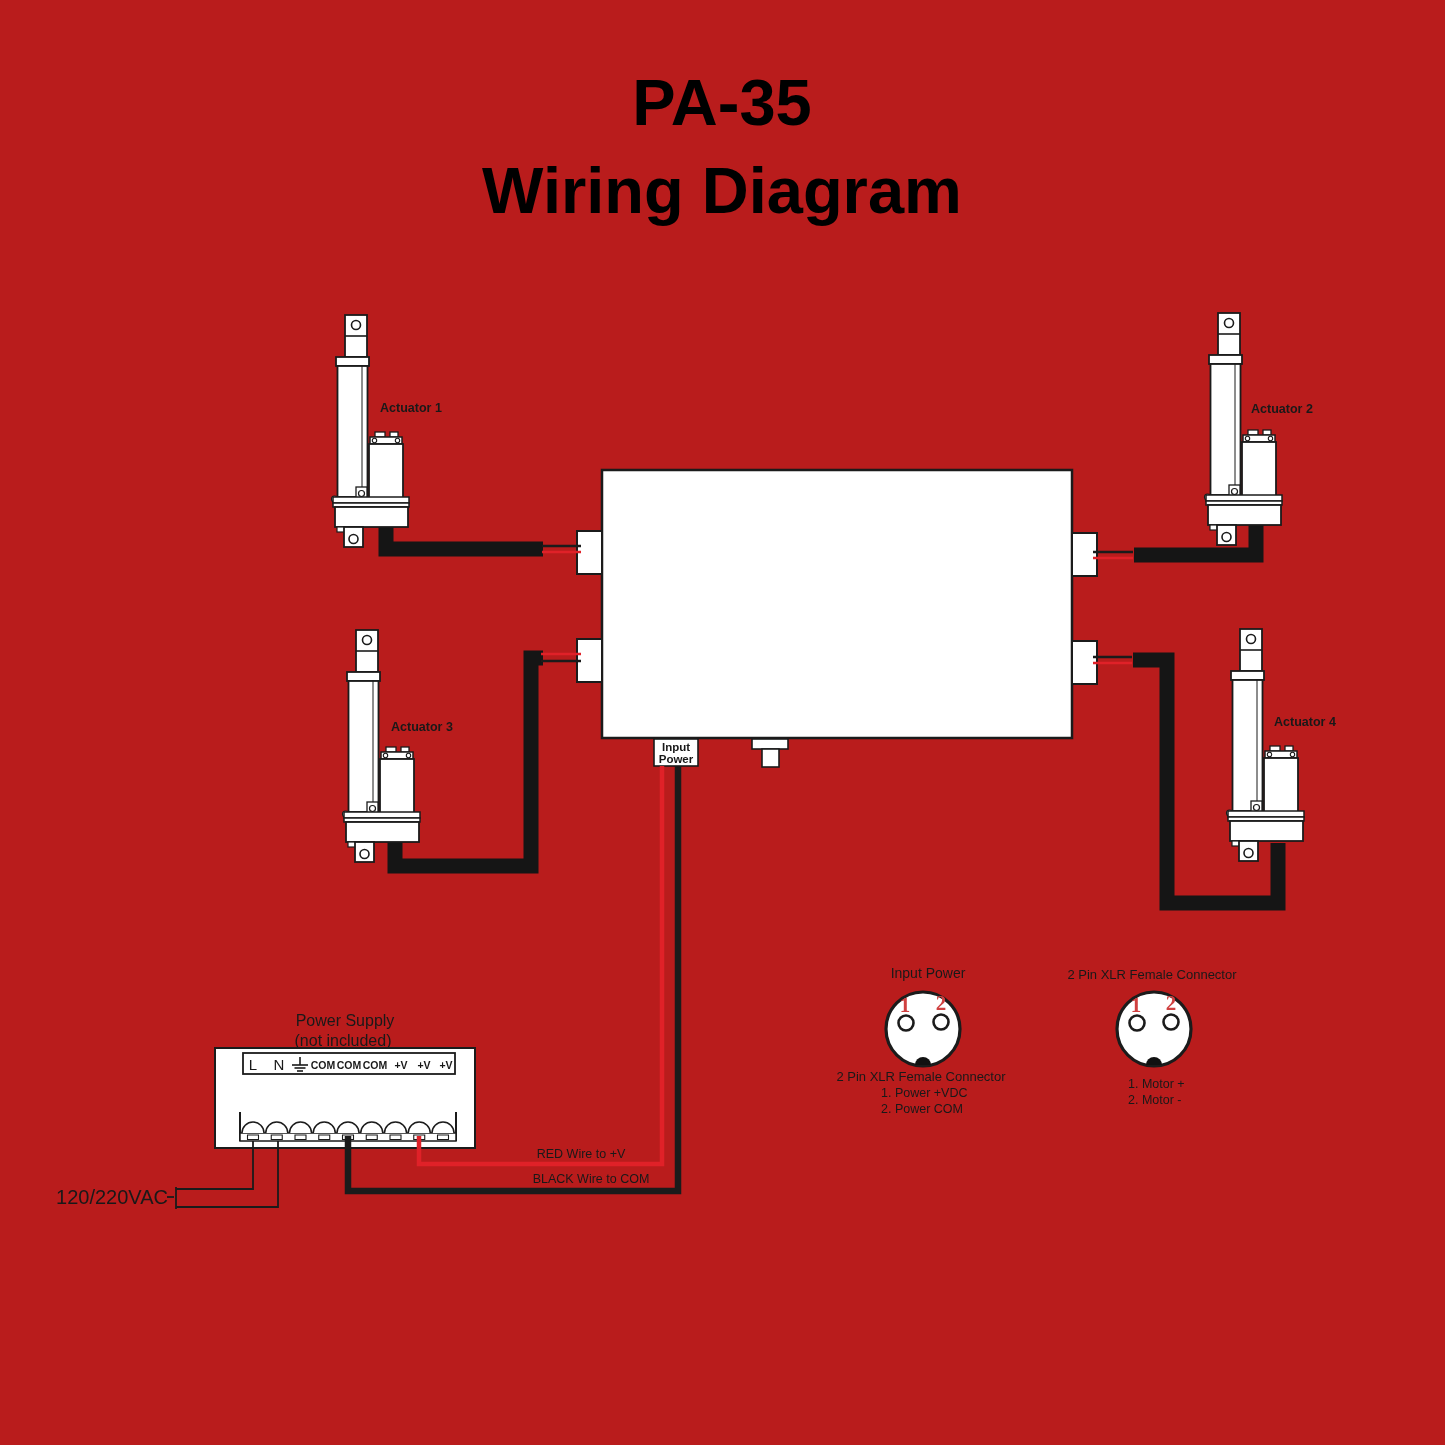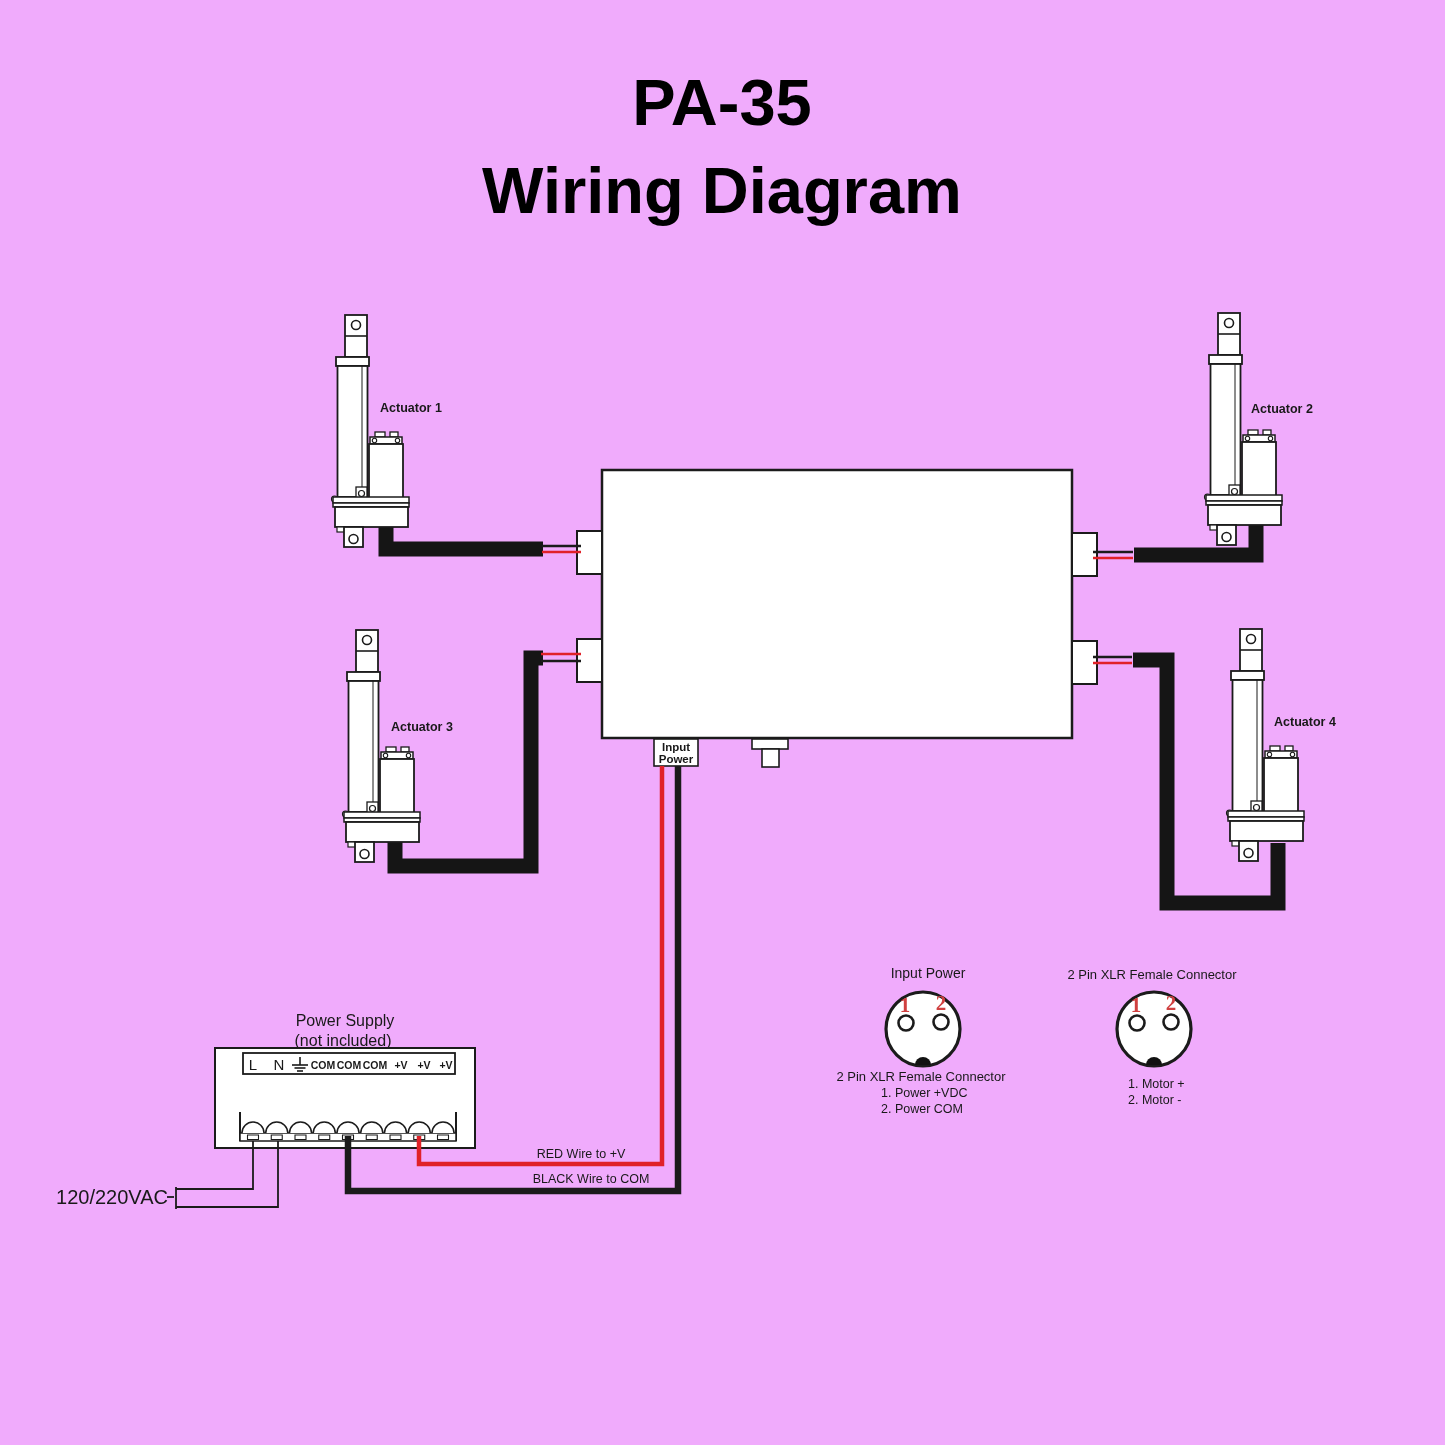--- a/index.html
+++ b/index.html
@@ -1,16 +1,16 @@
 <!DOCTYPE html>
 <html><head>
 <meta charset="utf-8">
 <style>
   html,body{margin:0;padding:0;background:#ffffff;}
-  .canvas{position:relative;width:1445px;height:1445px;background:#f0abfc;overflow:hidden;}
+  .canvas{position:relative;width:1445px;height:1445px;background:#b91c1c;overflow:hidden;}
   svg{display:block;}
   svg text{font-family:"Liberation Sans",sans-serif;fill:#191919;}
   .big{font-size:65px;font-weight:700;fill:#000;}
   .act{font-size:12.5px;font-weight:700;}
   .sm{font-size:12.5px;}
   .cap13{font-size:13px;}
   .cap14{font-size:14px;}
   .ps16{font-size:16px;}
   .term-lg{font-size:15px;}
   .term-sm{font-size:10.5px;font-weight:700;}

